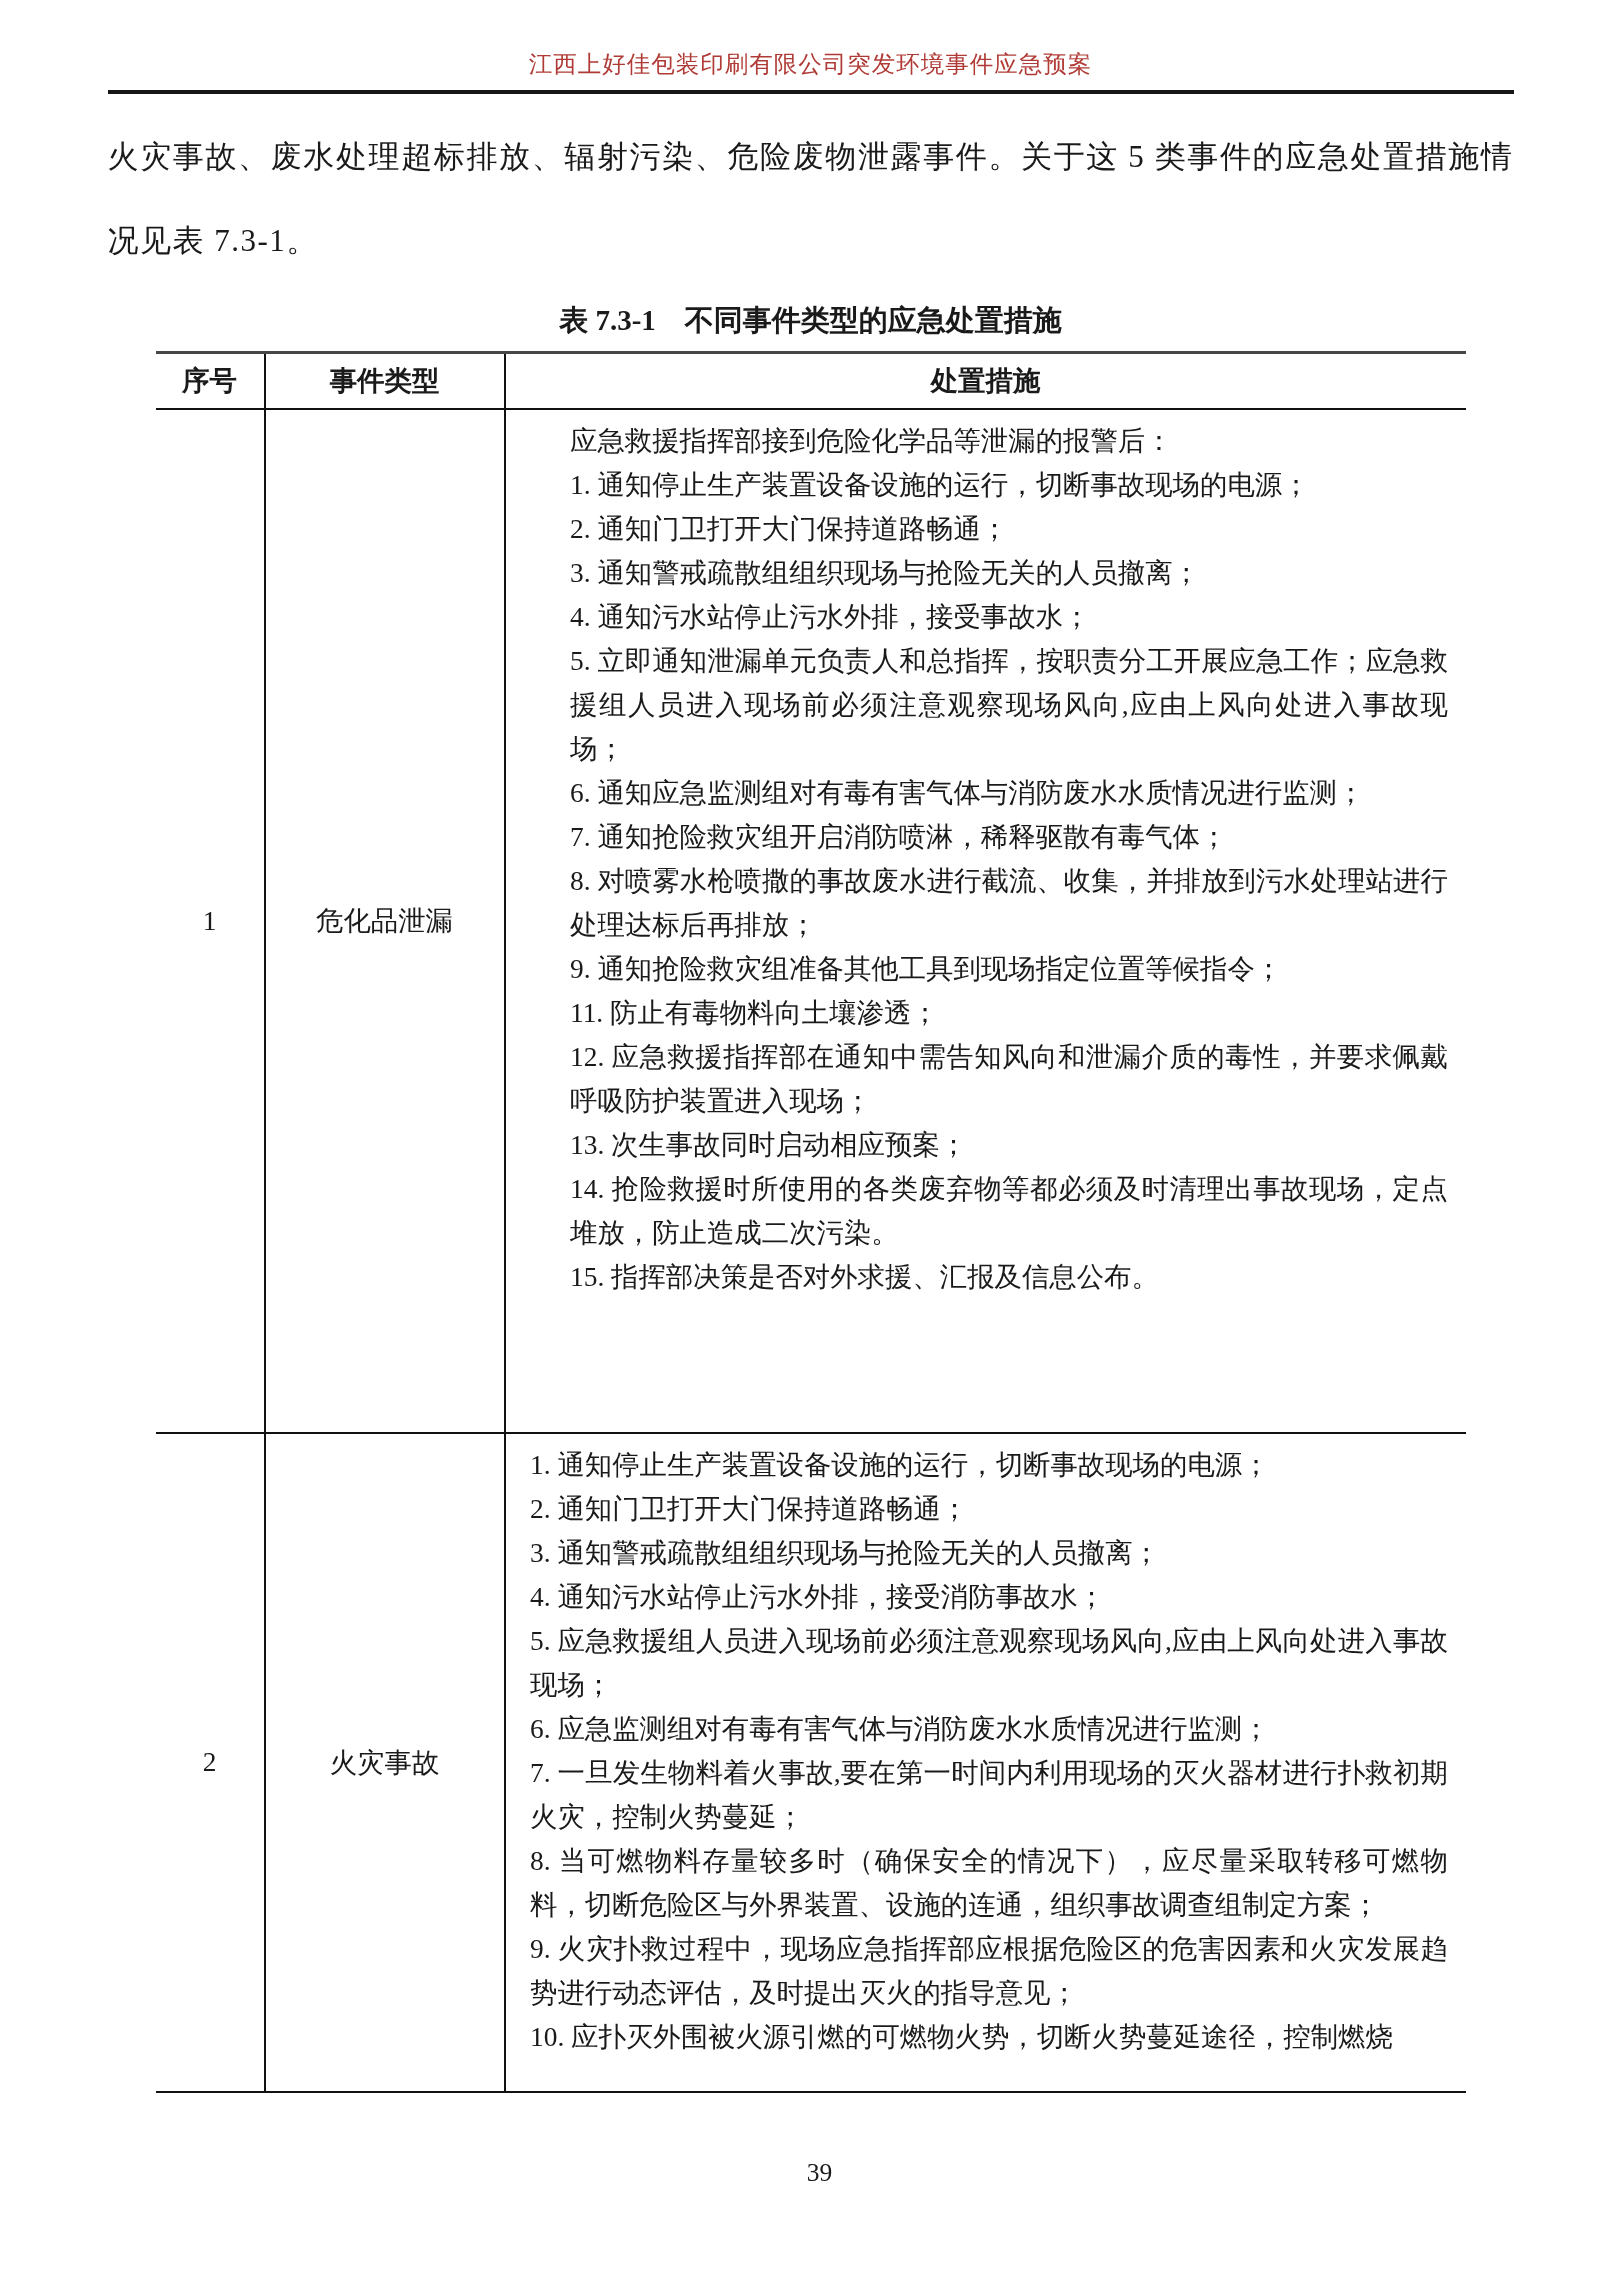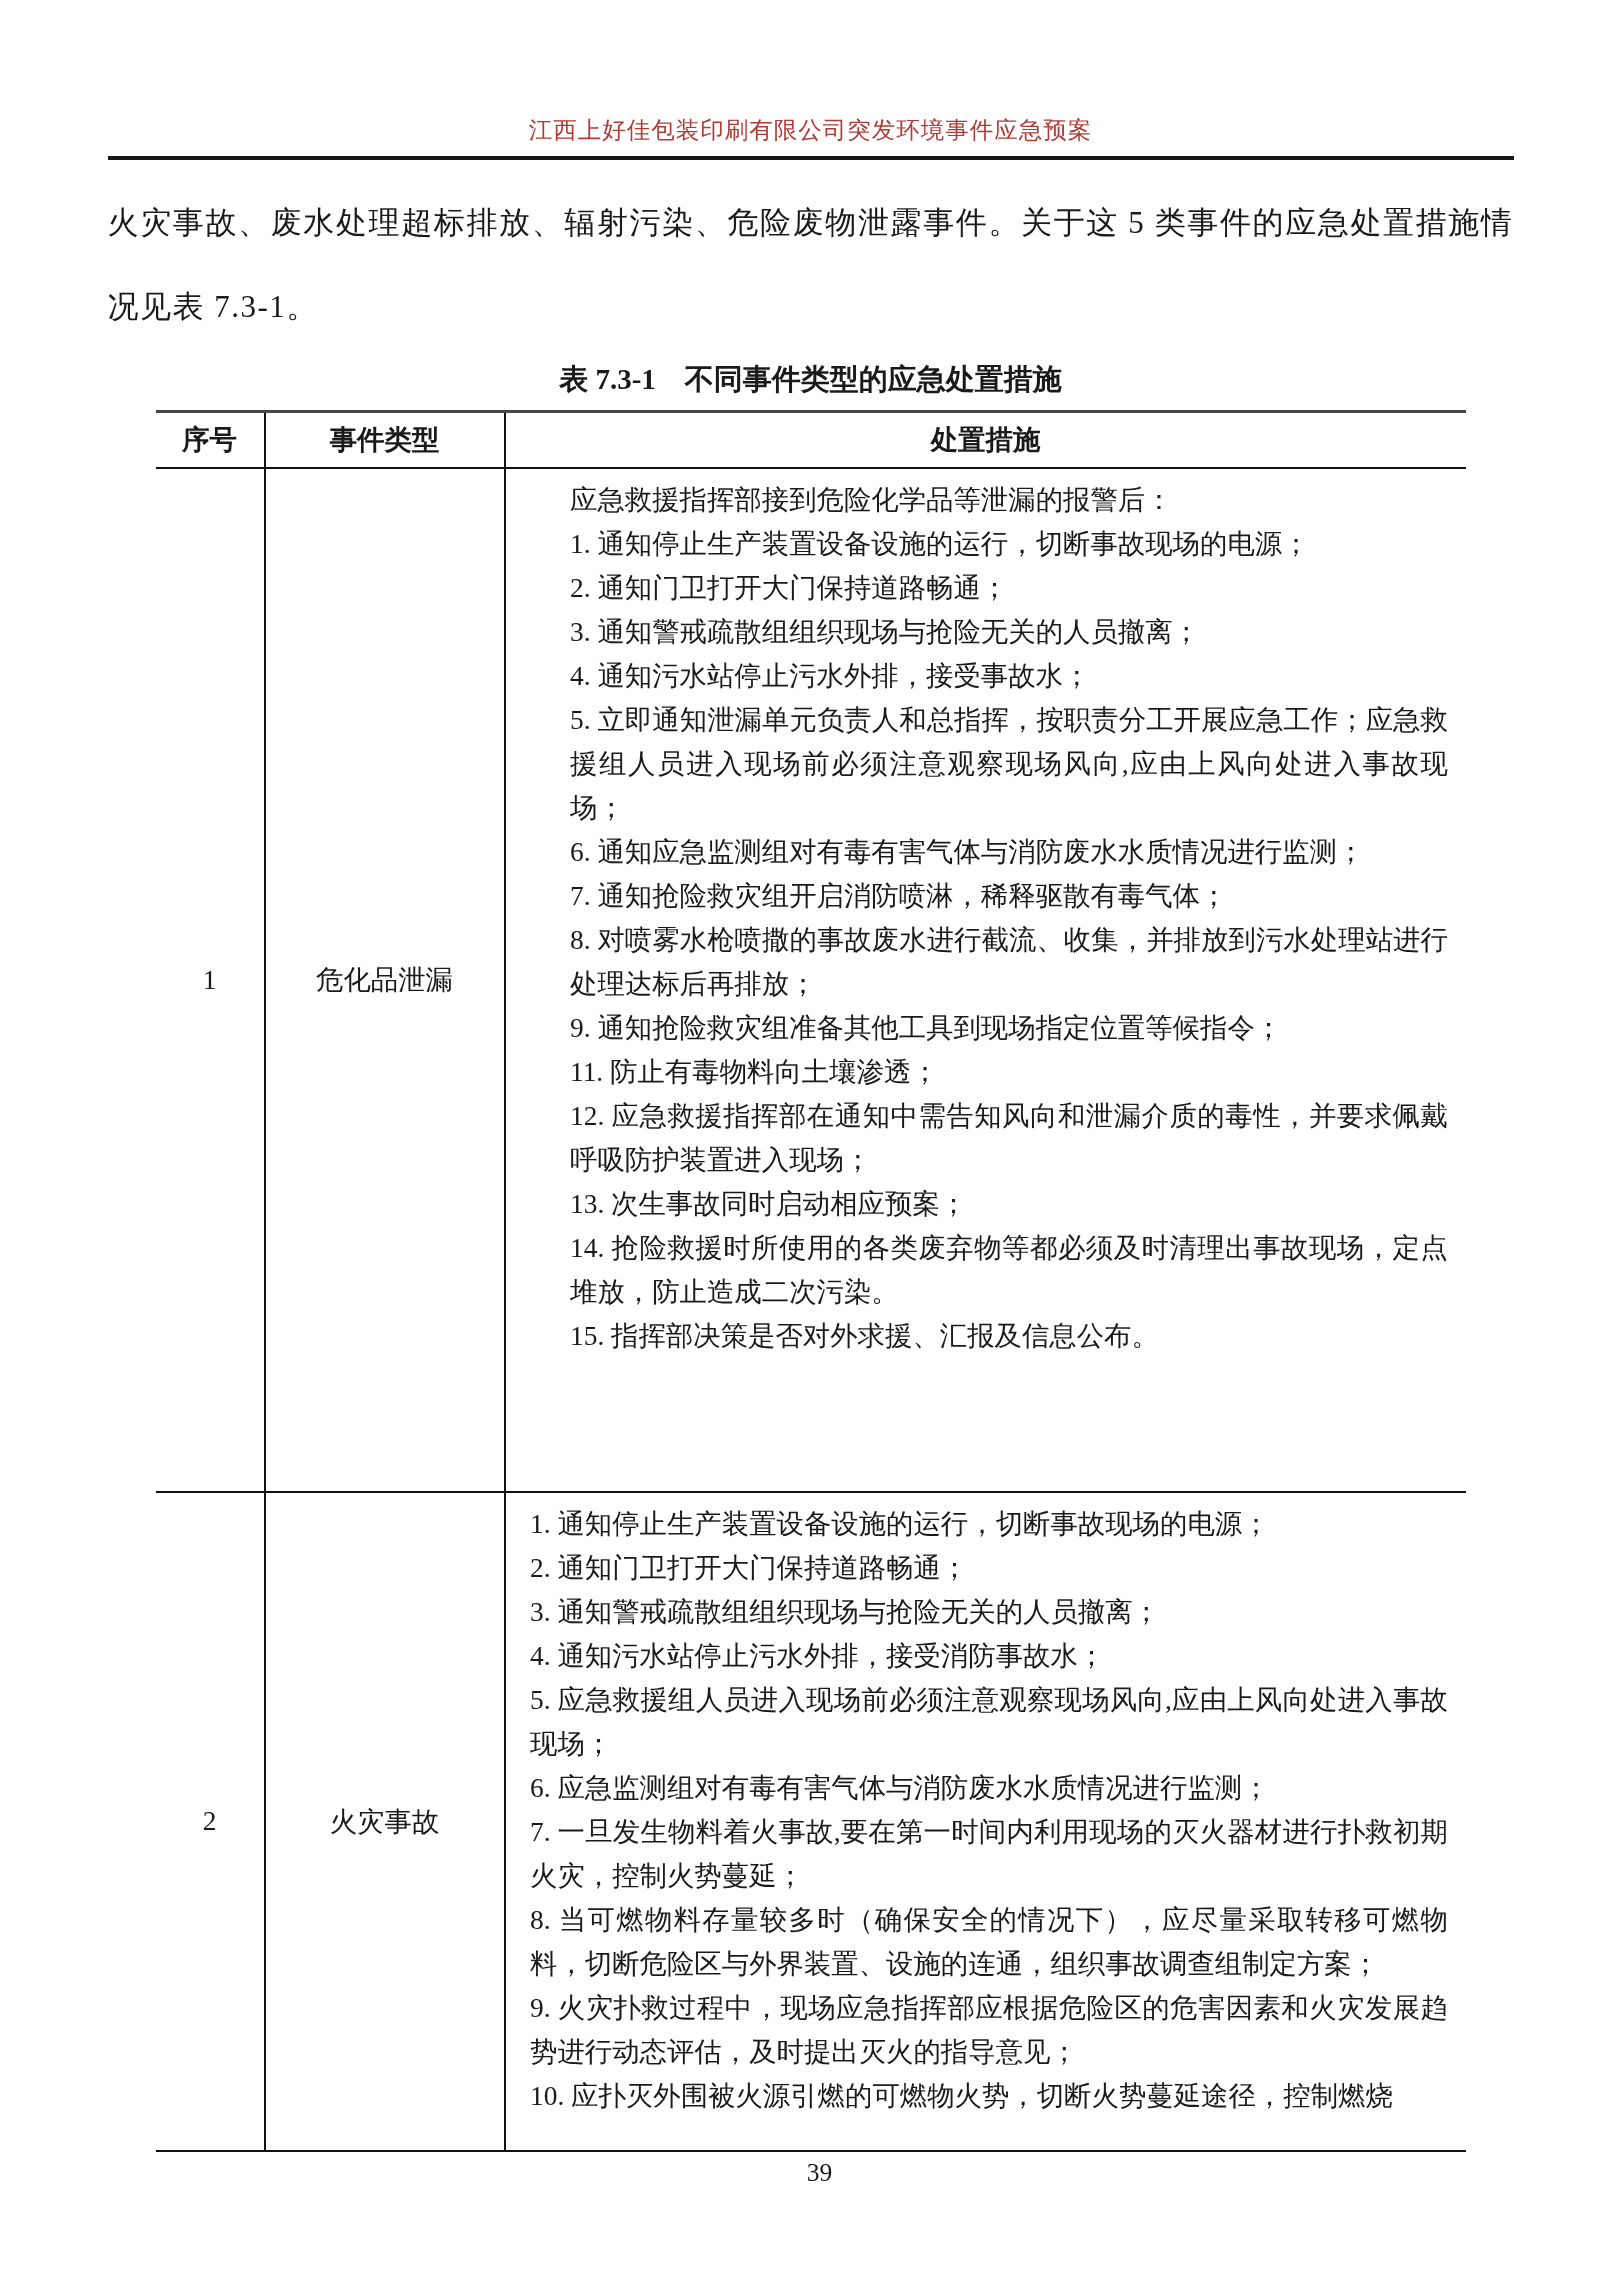--- a/index.html
+++ b/index.html
@@ -6,35 +6,35 @@
     --header-red:#B03B36;
     --ink:#1a1a1a;
   }
   *{margin:0;padding:0;box-sizing:border-box;}
   html,body{background:#ffffff;}
   body{
     width:1621px;height:2293px;position:relative;overflow:hidden;
     font-family:"Liberation Serif","DejaVu Serif",serif;
     color:var(--ink);
   }
-  .doc-header{padding-top:114px;text-align:center;}
+  .doc-header{padding-top:48px;text-align:center;}
   .doc-header .title{
     font-size:23.5px;letter-spacing:1px;color:var(--header-red);
   }
   .header-rule{
     width:1406px;height:3.9px;background:#161616;margin:9.8px auto 0 auto;
   }
   .intro{
     width:1406px;margin:21.6px auto 0 auto;
     font-size:31px;line-height:84px;letter-spacing:1.5px;
     text-align:justify;
   }
   .table-title{
     text-align:center;font-weight:bold;font-size:29px;line-height:41px;
-    margin-top:10px;white-space:pre-wrap;
+    margin-top:17px;white-space:pre-wrap;
   }
   .mtable{
     width:1310px;margin:9.8px auto 0 auto;
     border-top:3.9px solid #474747;
     border-bottom:2.9px solid #111111;
     font-size:27.4px;
   }
   .thead{
     display:flex;height:56px;border-bottom:2px solid #111111;
     font-weight:bold;

